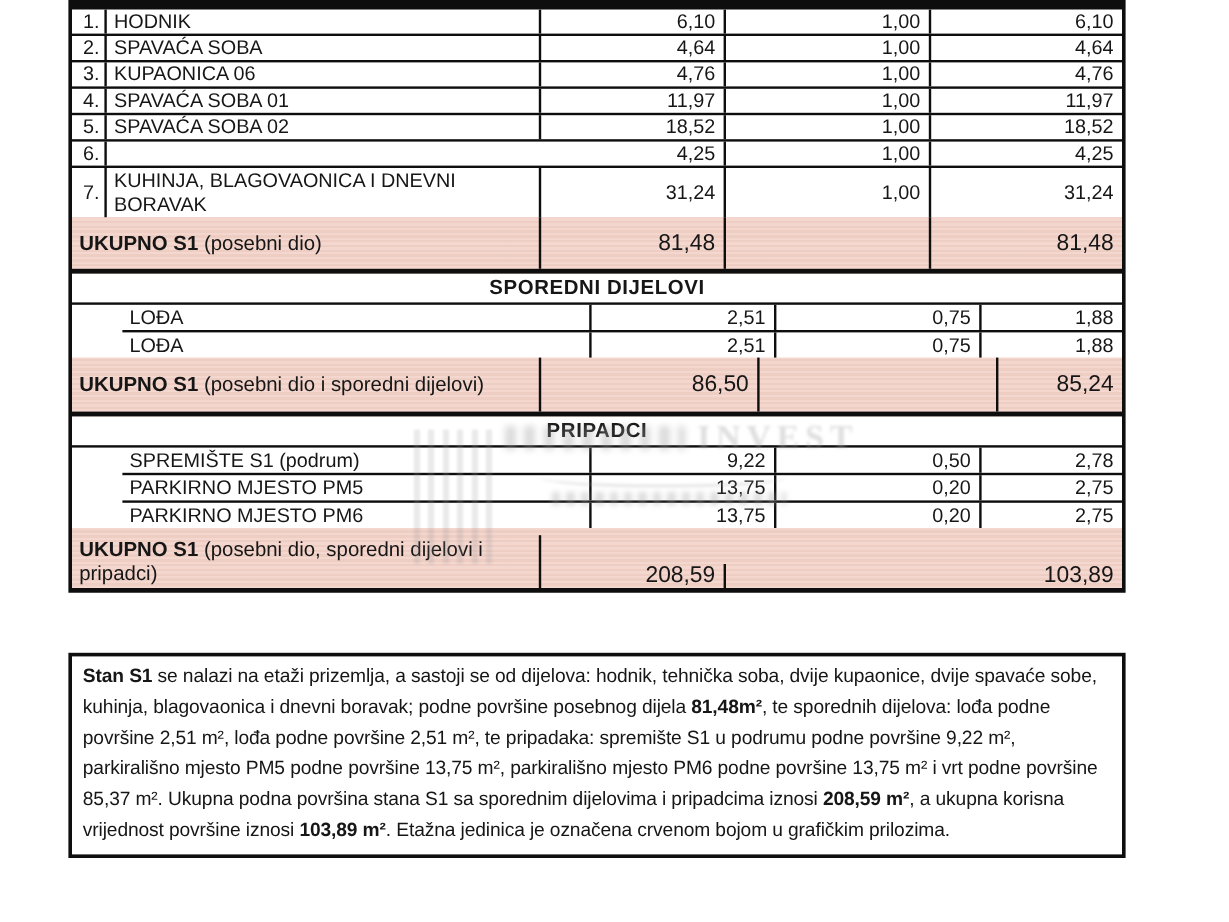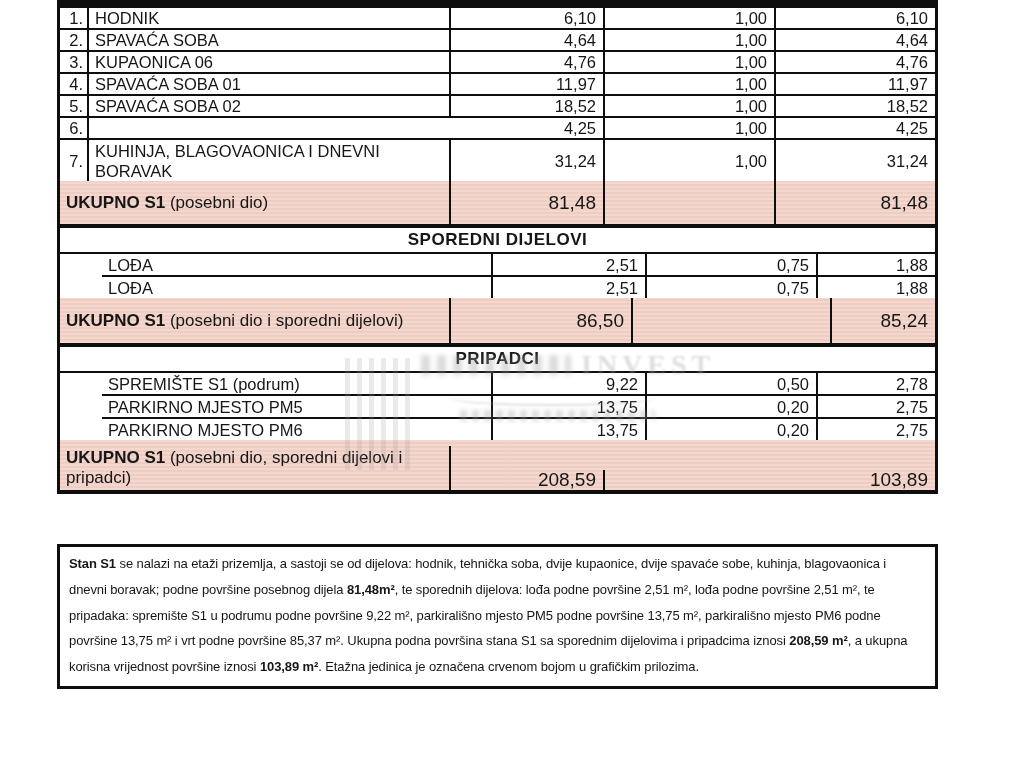--- a/index.html
+++ b/index.html
@@ -49,21 +49,21 @@
     background:repeating-linear-gradient(90deg,#9f9f9f 0 9px,transparent 9px 16px);}
   .wm-text{font-size:28px;font-weight:700;letter-spacing:5px;filter:blur(1px);}
   .wm-swoosh{position:absolute;left:105px;top:42px;width:205px;height:14px;
     border-bottom:2px solid #ababab;border-radius:50%;filter:blur(1px);}
   .wm-line2{position:absolute;left:115px;top:62px;width:195px;height:11px;filter:blur(2px);
     background:repeating-linear-gradient(90deg,#a5a5a5 0 7px,transparent 7px 12px);}
 
   
   .desc{position:absolute;left:57px;top:544px;width:881px;box-sizing:border-box;
     border:3px solid #0e0e0e;background:#fff;padding:4px 9px 6px 9px;z-index:4;}
-  .desc p{margin:0;font-size:13px;line-height:25.8px;letter-spacing:-0.1px;}
+  .desc p{margin:0;font-size:16px;line-height:25.8px;letter-spacing:-0.1px;}
   .desc b{font-weight:700;}
 </style>
 </head>
 <body>
 
 <div class="page">
 
   <div class="doc-table">
     <div id="rows-main">
         <div class="row r-main">

